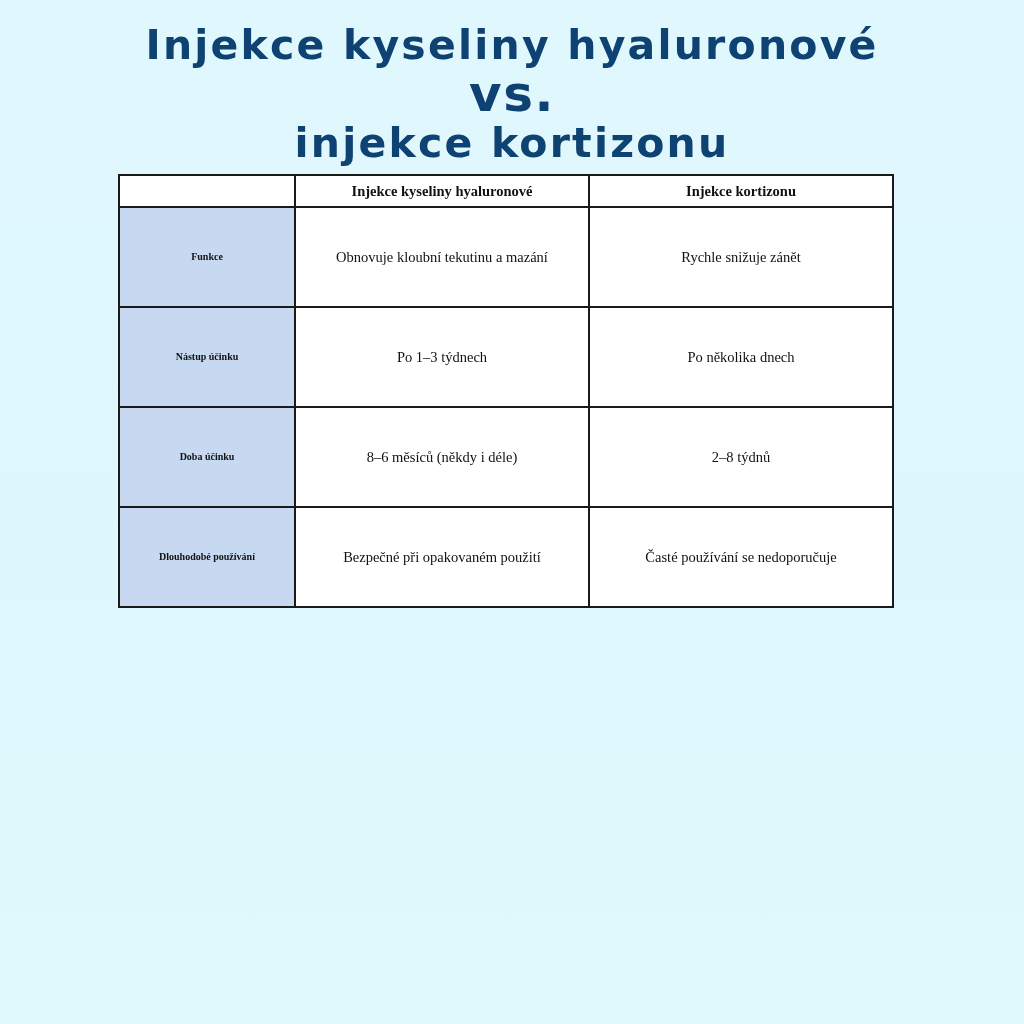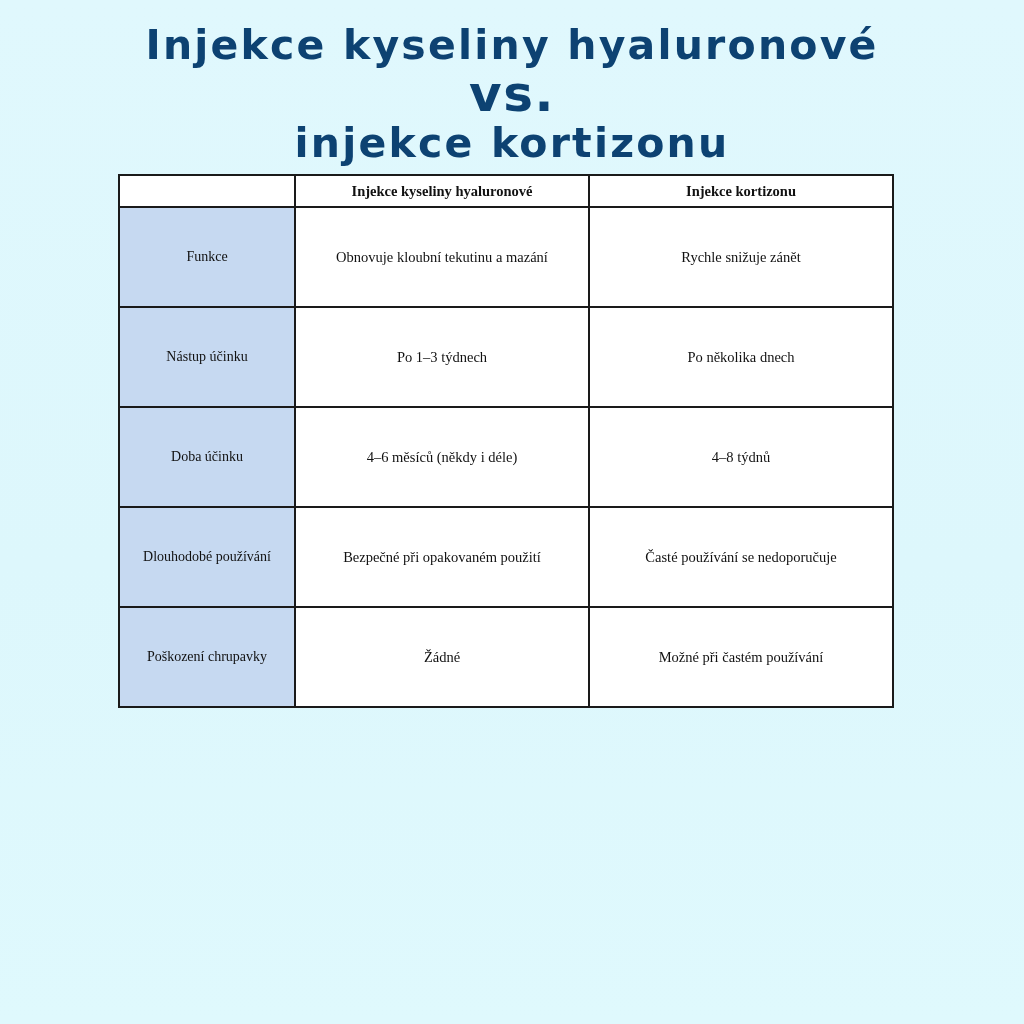--- a/index.html
+++ b/index.html
@@ -98,22 +98,22 @@
   
   tbody tr { height: 100px; }
 
   tbody td {
     height: 100px;
     padding: 4px 0;
   }
 
   td.row-label {
     background: #c6d9f1;
-    font-weight: normal;
-    font-size: 14px;
+    font-weight: bold;
+    font-size: 10px;
     line-height: 18px;
     padding: 4px 8px;
   }
 
   td.cell {
     background: #ffffff;
     font-size: 14.5px;
     line-height: 20px;
     font-weight: normal;
   }
@@ -149,30 +149,25 @@
             <td class="cell">Obnovuje kloubní tekutinu a mazání</td>
             <td class="cell">Rychle snižuje zánět</td>
           </tr>
           <tr>
             <td class="row-label">Nástup účinku</td>
             <td class="cell">Po 1–3 týdnech</td>
             <td class="cell">Po několika dnech</td>
           </tr>
           <tr>
             <td class="row-label">Doba účinku</td>
-            <td class="cell">4–6 měsíců (někdy i déle)</td>
-            <td class="cell">4–8 týdnů</td>
+            <td class="cell">8–6 měsíců (někdy i déle)</td>
+            <td class="cell">2–8 týdnů</td>
           </tr>
           <tr>
             <td class="row-label">Dlouhodobé používání</td>
             <td class="cell">Bezpečné při opakovaném použití</td>
             <td class="cell">Časté používání se nedoporučuje</td>
-          </tr>
-          <tr>
-            <td class="row-label">Poškození chrupavky</td>
-            <td class="cell">Žádné</td>
-            <td class="cell">Možné při častém používání</td>
           </tr>
         </tbody>
     </table>
   </div>
 
 </div>
 
 </body></html>

